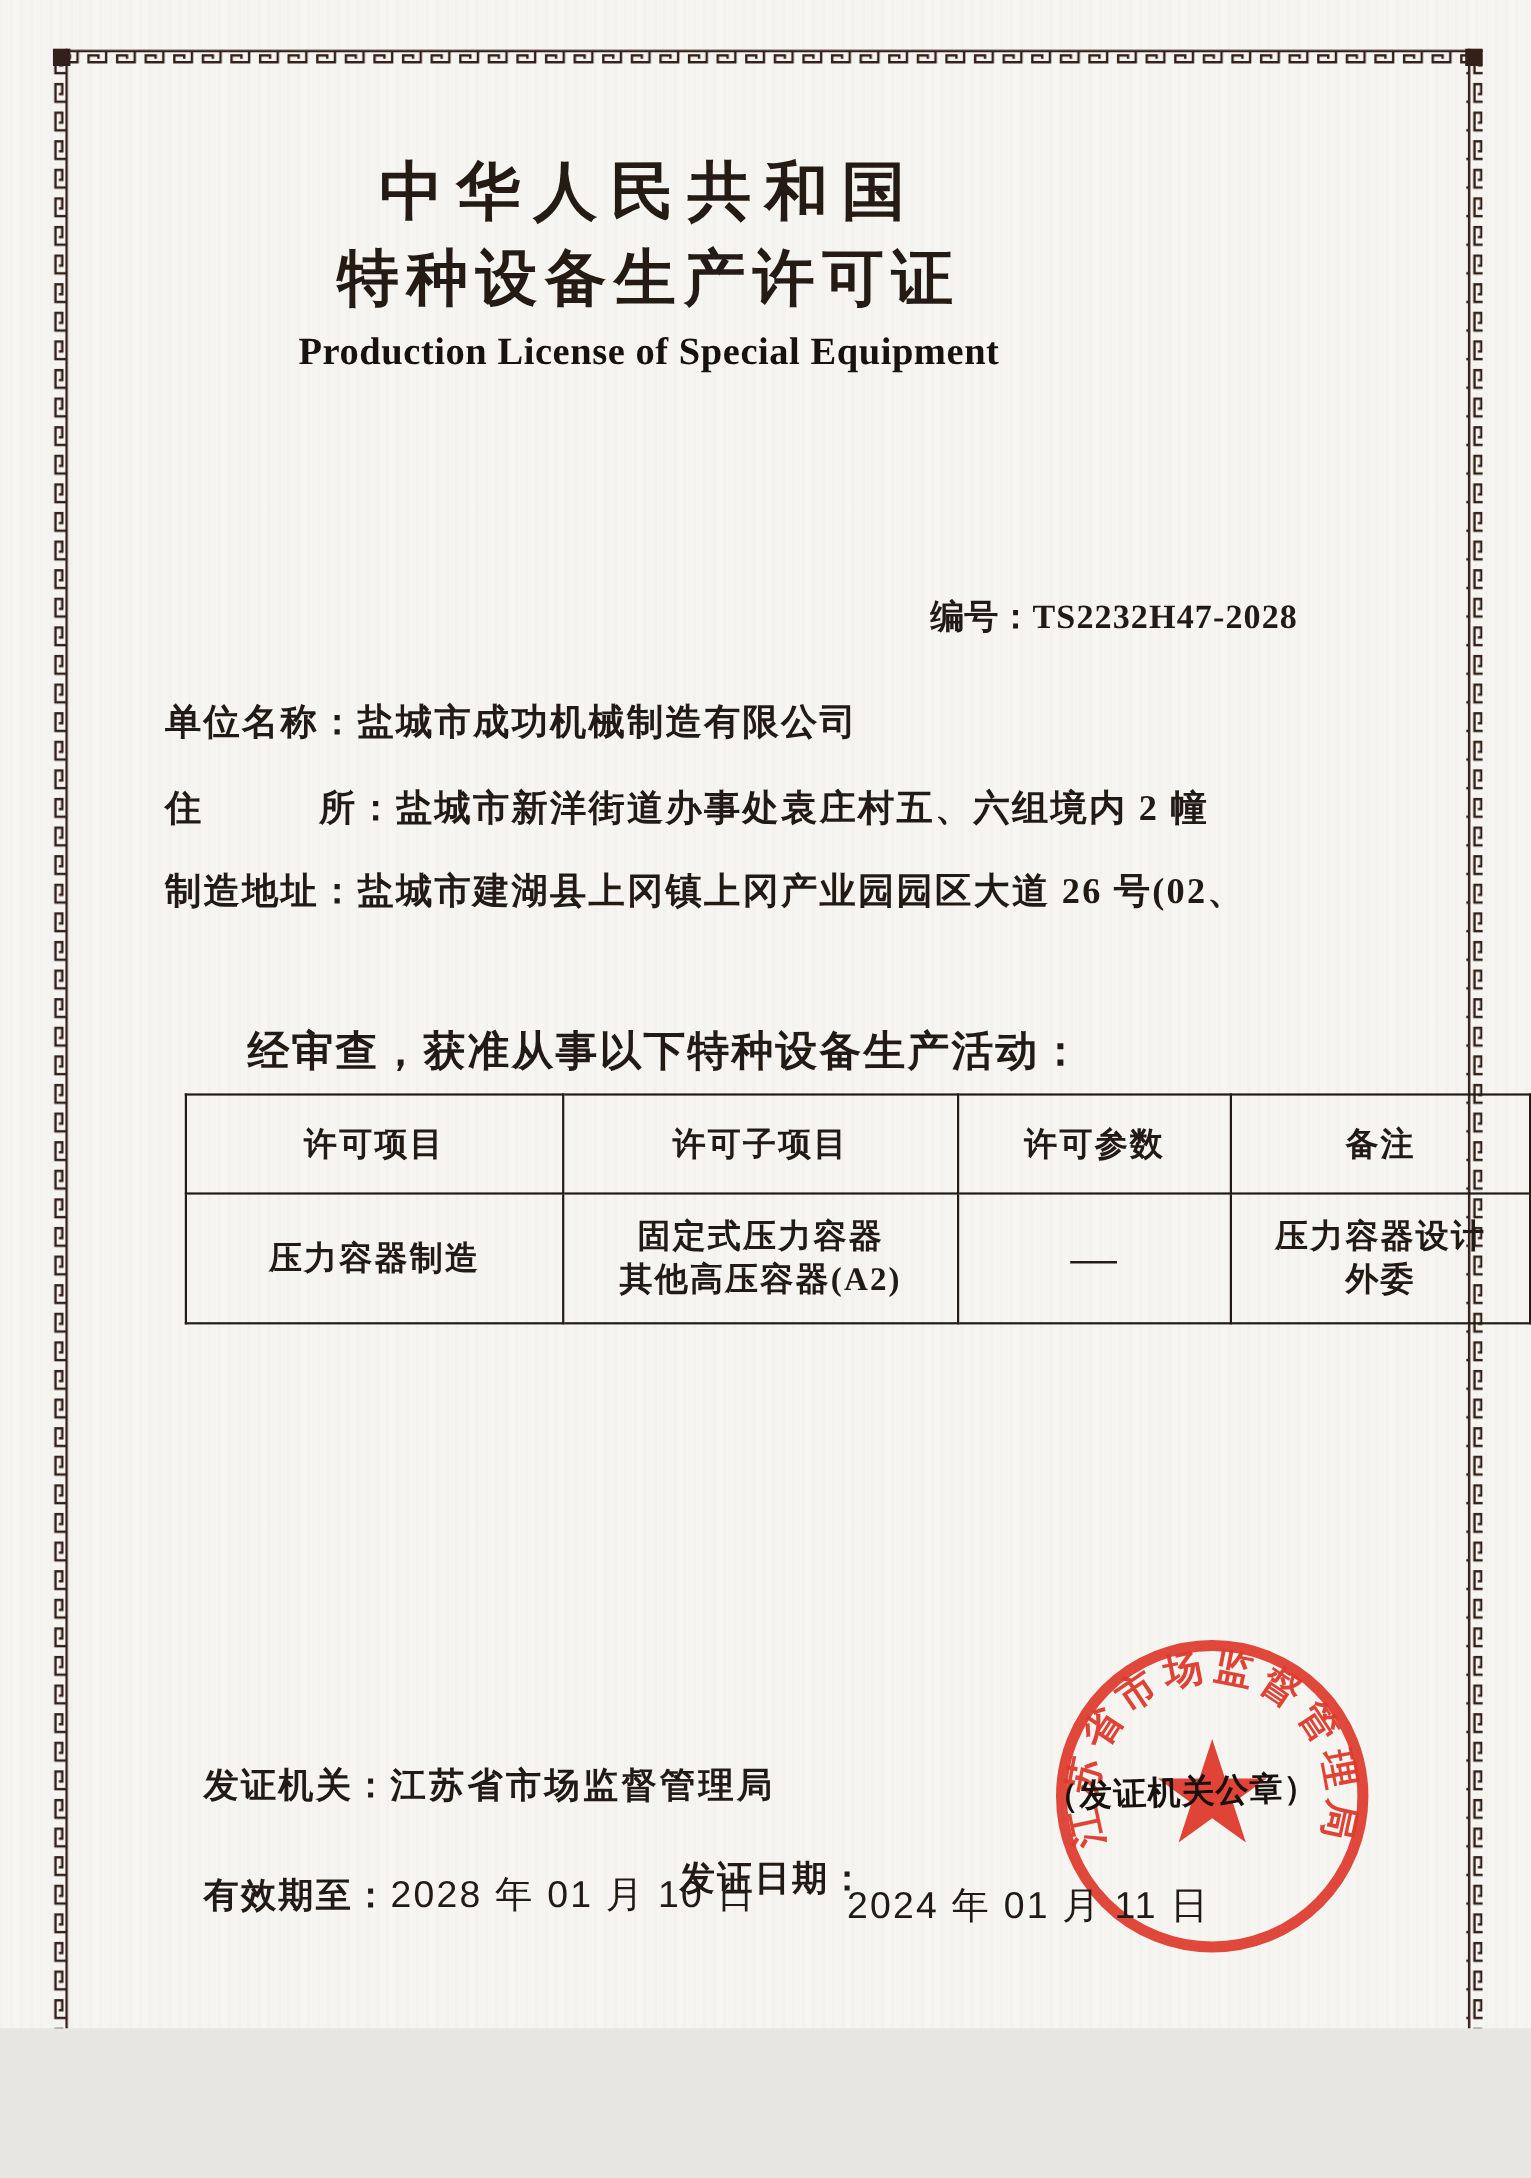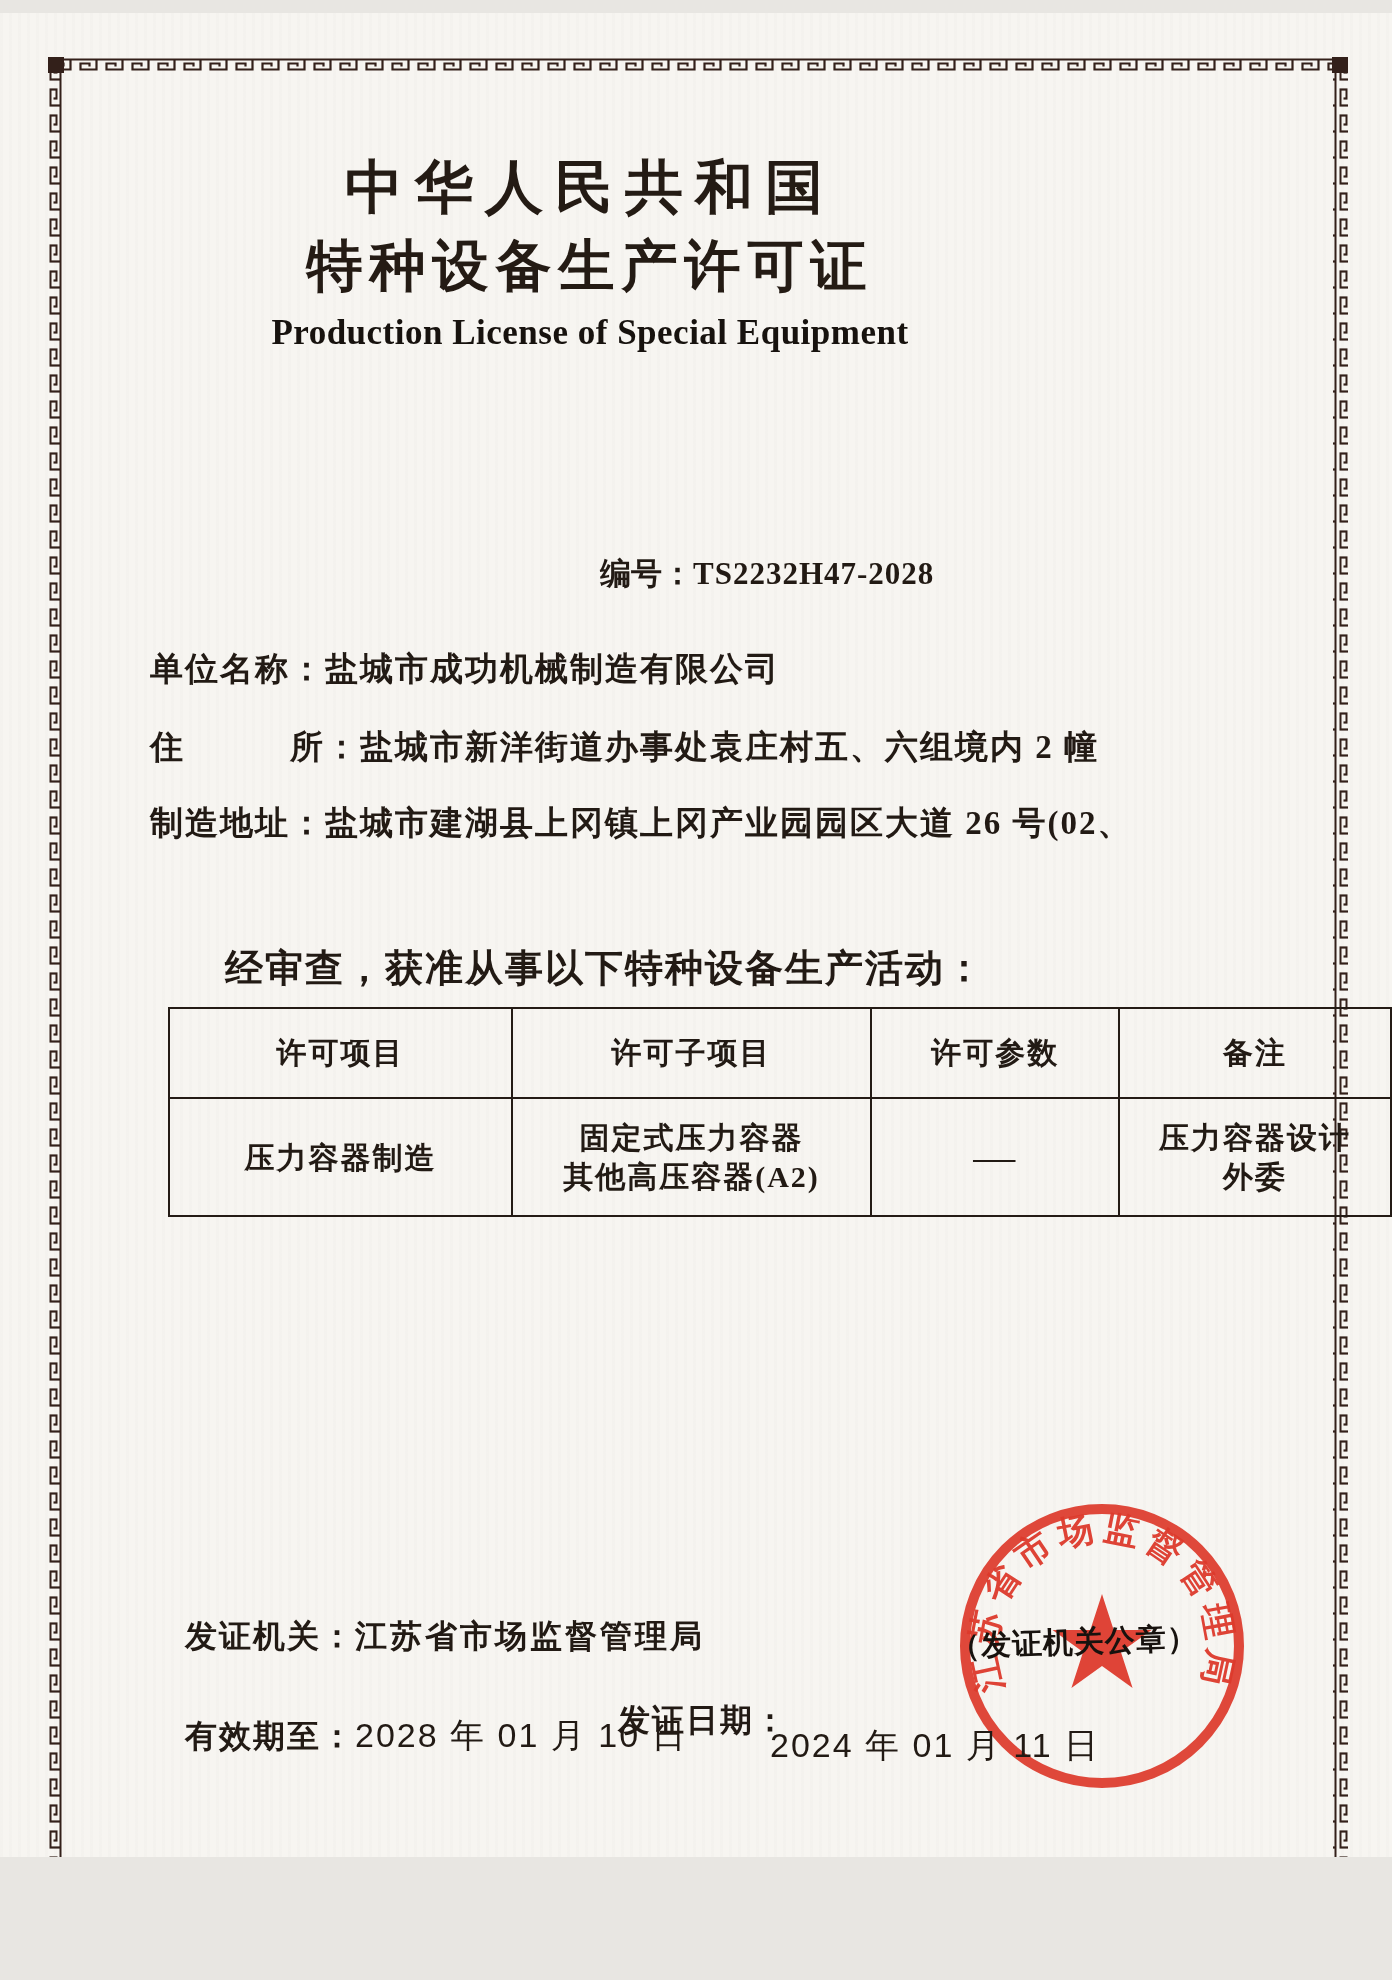--- a/index.html
+++ b/index.html
@@ -1,33 +1,33 @@
 <!DOCTYPE html>
 <html><head>
 <meta charset="utf-8">
 <style>
   html,body{margin:0;padding:0;background:#e8e6e2;}
   .page{
     position:relative;
     width:1392px;height:1844px;
-    margin:13px auto;
+    margin:0 auto;
     background:
       repeating-linear-gradient(90deg, rgba(0,0,0,0.012) 0 3px, rgba(0,0,0,0) 3px 9px),
       #f7f5f1;
     overflow:hidden;
     font-family:"Liberation Serif","DejaVu Serif",serif;
     color:#221a14;
   }
   .frame{position:absolute;left:48px;top:44px;}
   .abs{position:absolute;}
   .center-block{left:40px;width:1100px;text-align:center;}
   .title-cn{font-weight:800;font-size:58px;letter-spacing:12px;color:#241b14;}
   .title-cn2{font-weight:800;font-size:56px;letter-spacing:7px;color:#241b14;}
   .title-en{font-weight:700;font-size:35px;letter-spacing:0.5px;color:#17120e;}
-  .license-no{left:600px;top:540px;width:580px;text-align:left;font-size:31px;font-weight:600;}
+  .license-no{left:600px;top:540px;width:580px;text-align:right;font-size:31px;font-weight:600;}
   .license-no .num{font-family:"Liberation Serif","DejaVu Serif",serif;letter-spacing:1px;}
   .field{left:150px;width:1100px;font-size:33px;font-weight:600;letter-spacing:2px;white-space:nowrap;}
   .approval{left:225px;top:930px;font-size:38px;font-weight:600;letter-spacing:2px;}
   .lic-table{
     position:absolute;left:168px;top:994px;
     border-collapse:collapse;table-layout:fixed;
     font-size:30px;font-weight:600;
   }
   .lic-table td{
     border:2.5px solid #241b15;text-align:center;vertical-align:middle;

